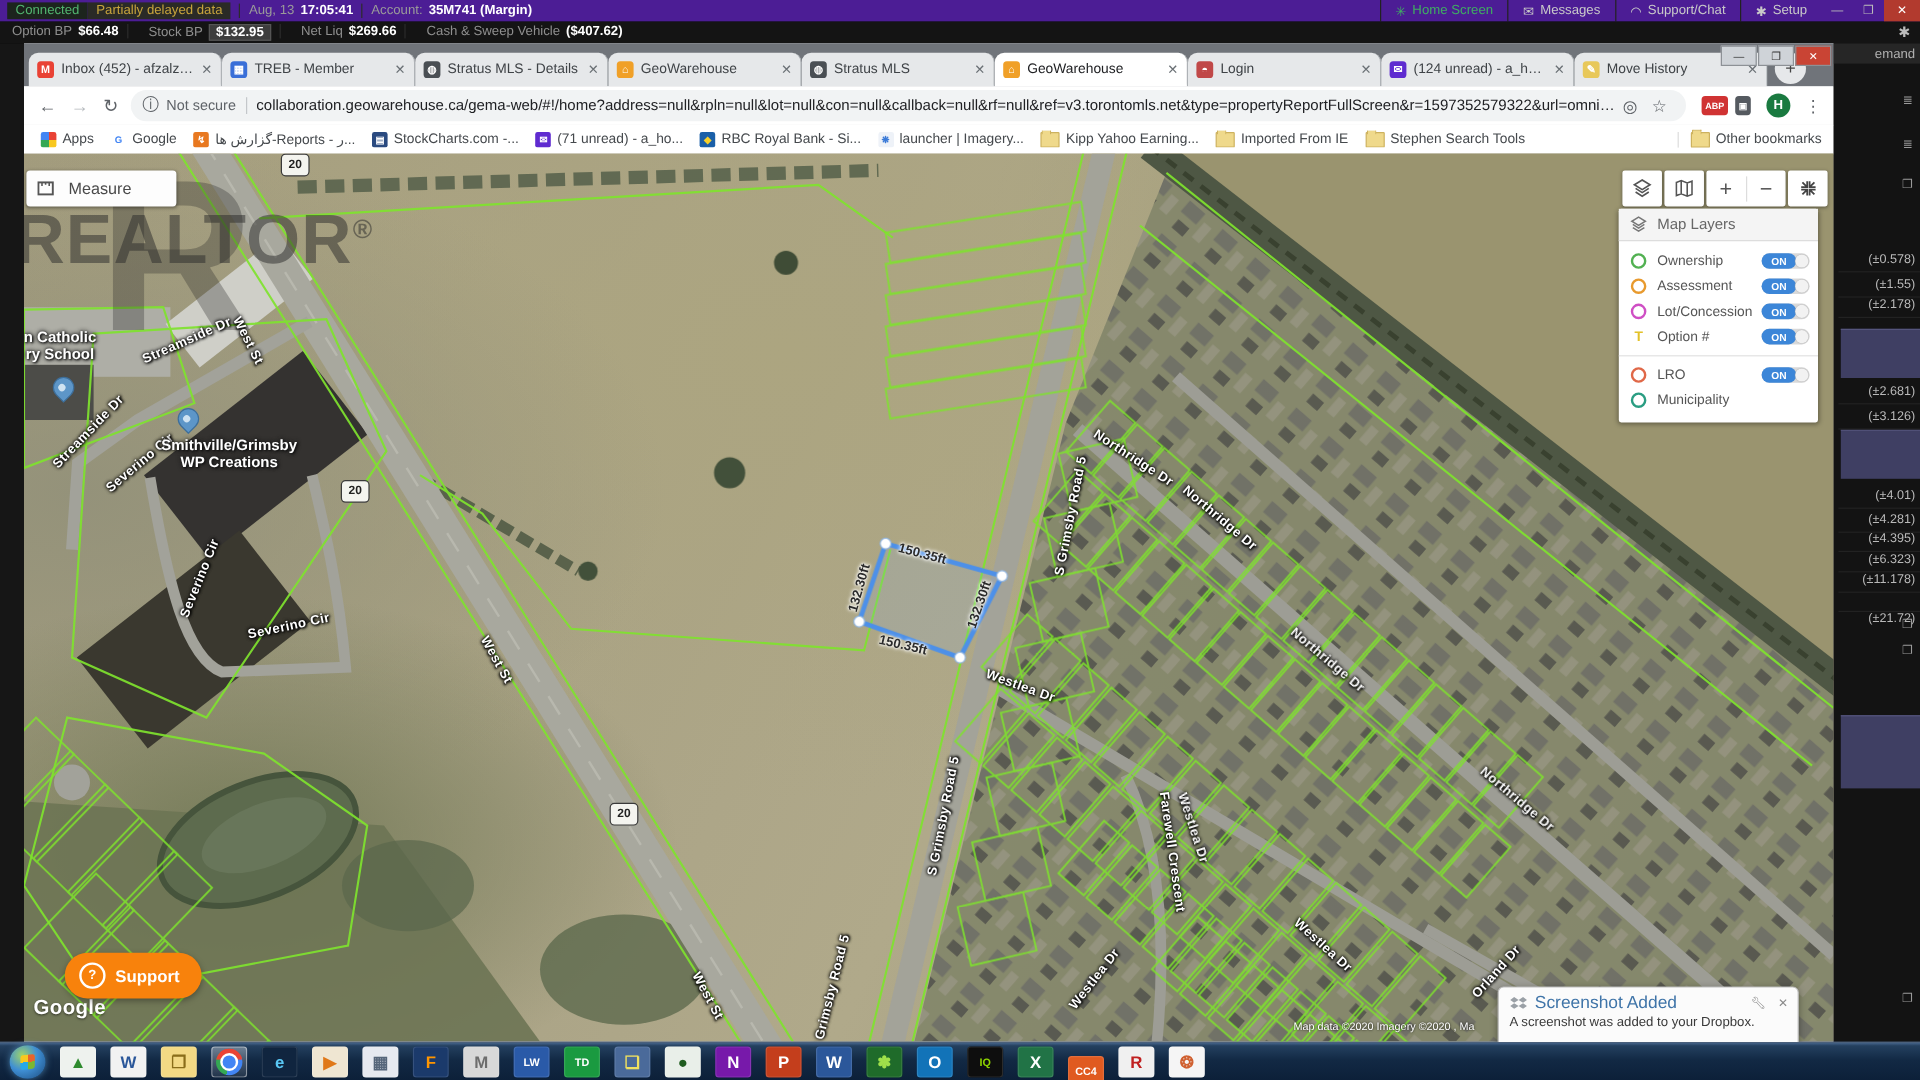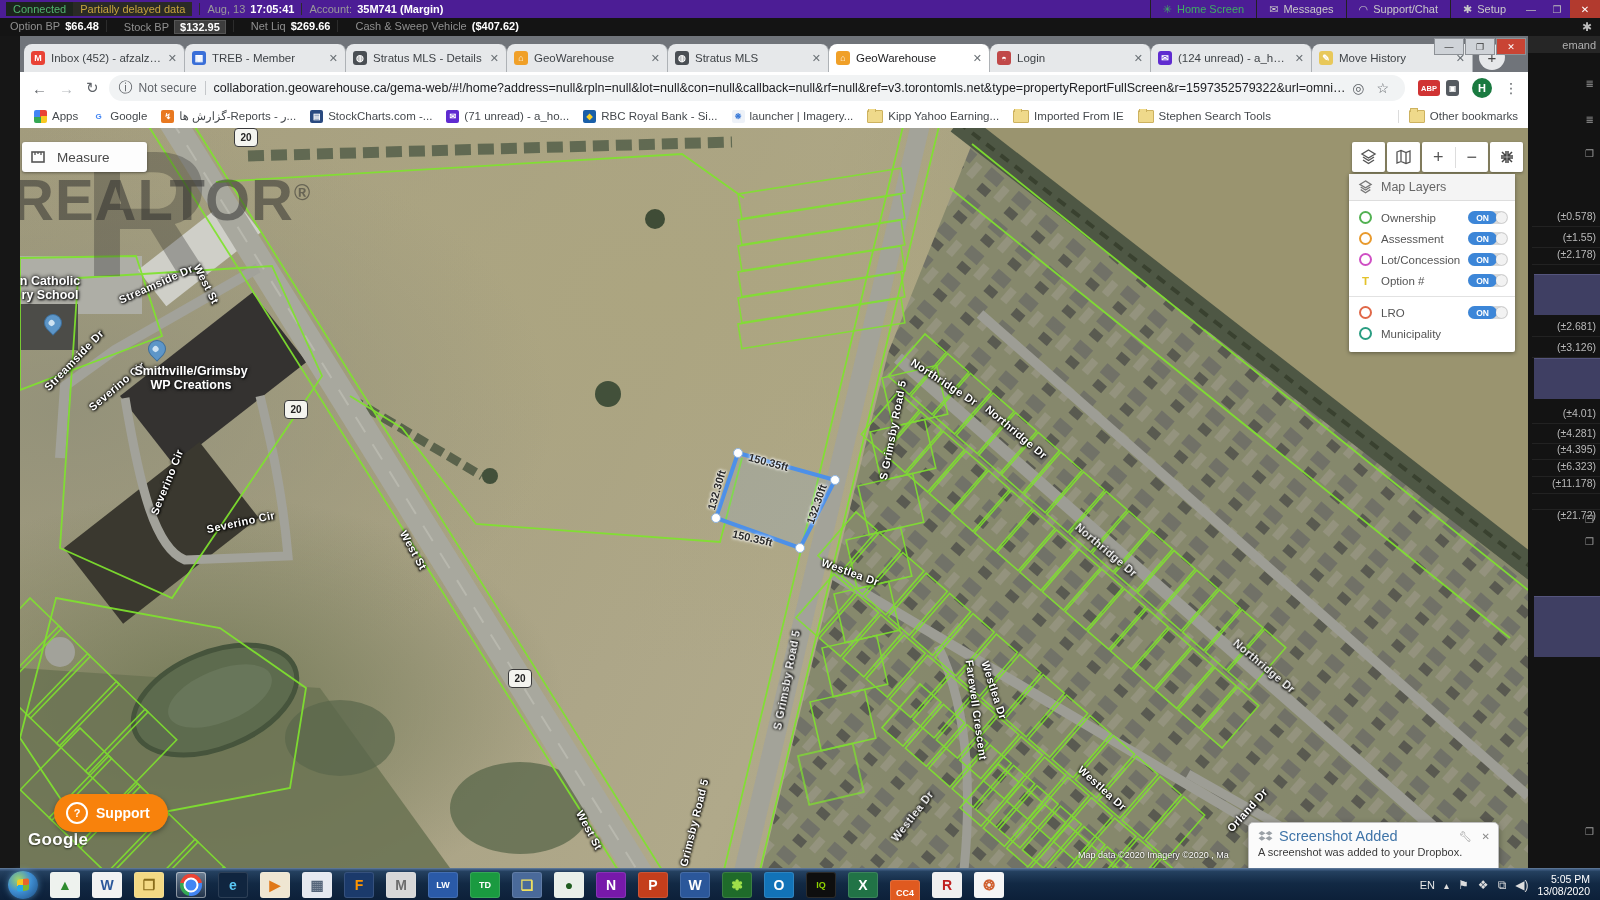--- a/index.html
+++ b/index.html
@@ -763,25 +763,13 @@
       <div class="tico" style="background: rgb(196, 62, 28); color: rgb(255, 255, 255); font-size: 14px;">P</div>
       <div class="tico" style="background: rgb(43, 87, 154); color: rgb(255, 255, 255); font-size: 14px;">W</div>
       <div class="tico" style="background: rgb(31, 107, 42); color: rgb(159, 224, 74); font-size: 14px;">✽</div>
       <div class="tico" style="background: rgb(18, 115, 184); color: rgb(255, 255, 255); font-size: 14px;">O</div>
       <div class="tico" style="background: rgb(14, 14, 14); color: rgb(143, 212, 0); font-size: 9px;">IQ</div>
       <div class="tico" style="background: rgb(33, 115, 70); color: rgb(255, 255, 255); font-size: 14px;">X</div>
       <div class="tico" style="background: rgb(224, 90, 32); color: rgb(255, 255, 255); font-size: 9px; margin-top: 16px;">CC4</div>
       <div class="tico" style="background: rgb(240, 240, 240); color: rgb(192, 32, 32); font-size: 14px;">R</div>
       <div class="tico" style="background: rgb(245, 245, 245); color: rgb(208, 96, 48); font-size: 14px;">❂</div>
     </div>
-  <div id="tray">
-    <span style="font-size:11px;cursor:pointer;">EN</span>
-    <span class="tri">▴</span>
-    <span class="tri" style="font-size:12px;">⚑</span>
-    <span class="tri" style="font-size:12px;">❖</span>
-    <span class="tri" style="font-size:12px;">⧉</span>
-    <span class="tri" style="font-size:12px;">◀)</span>
-    <div id="clock">
-      <div>5:05 PM</div>
-      <div>13/08/2020</div>
-    </div>
-  </div>
 </div>
 
 </body></html>

